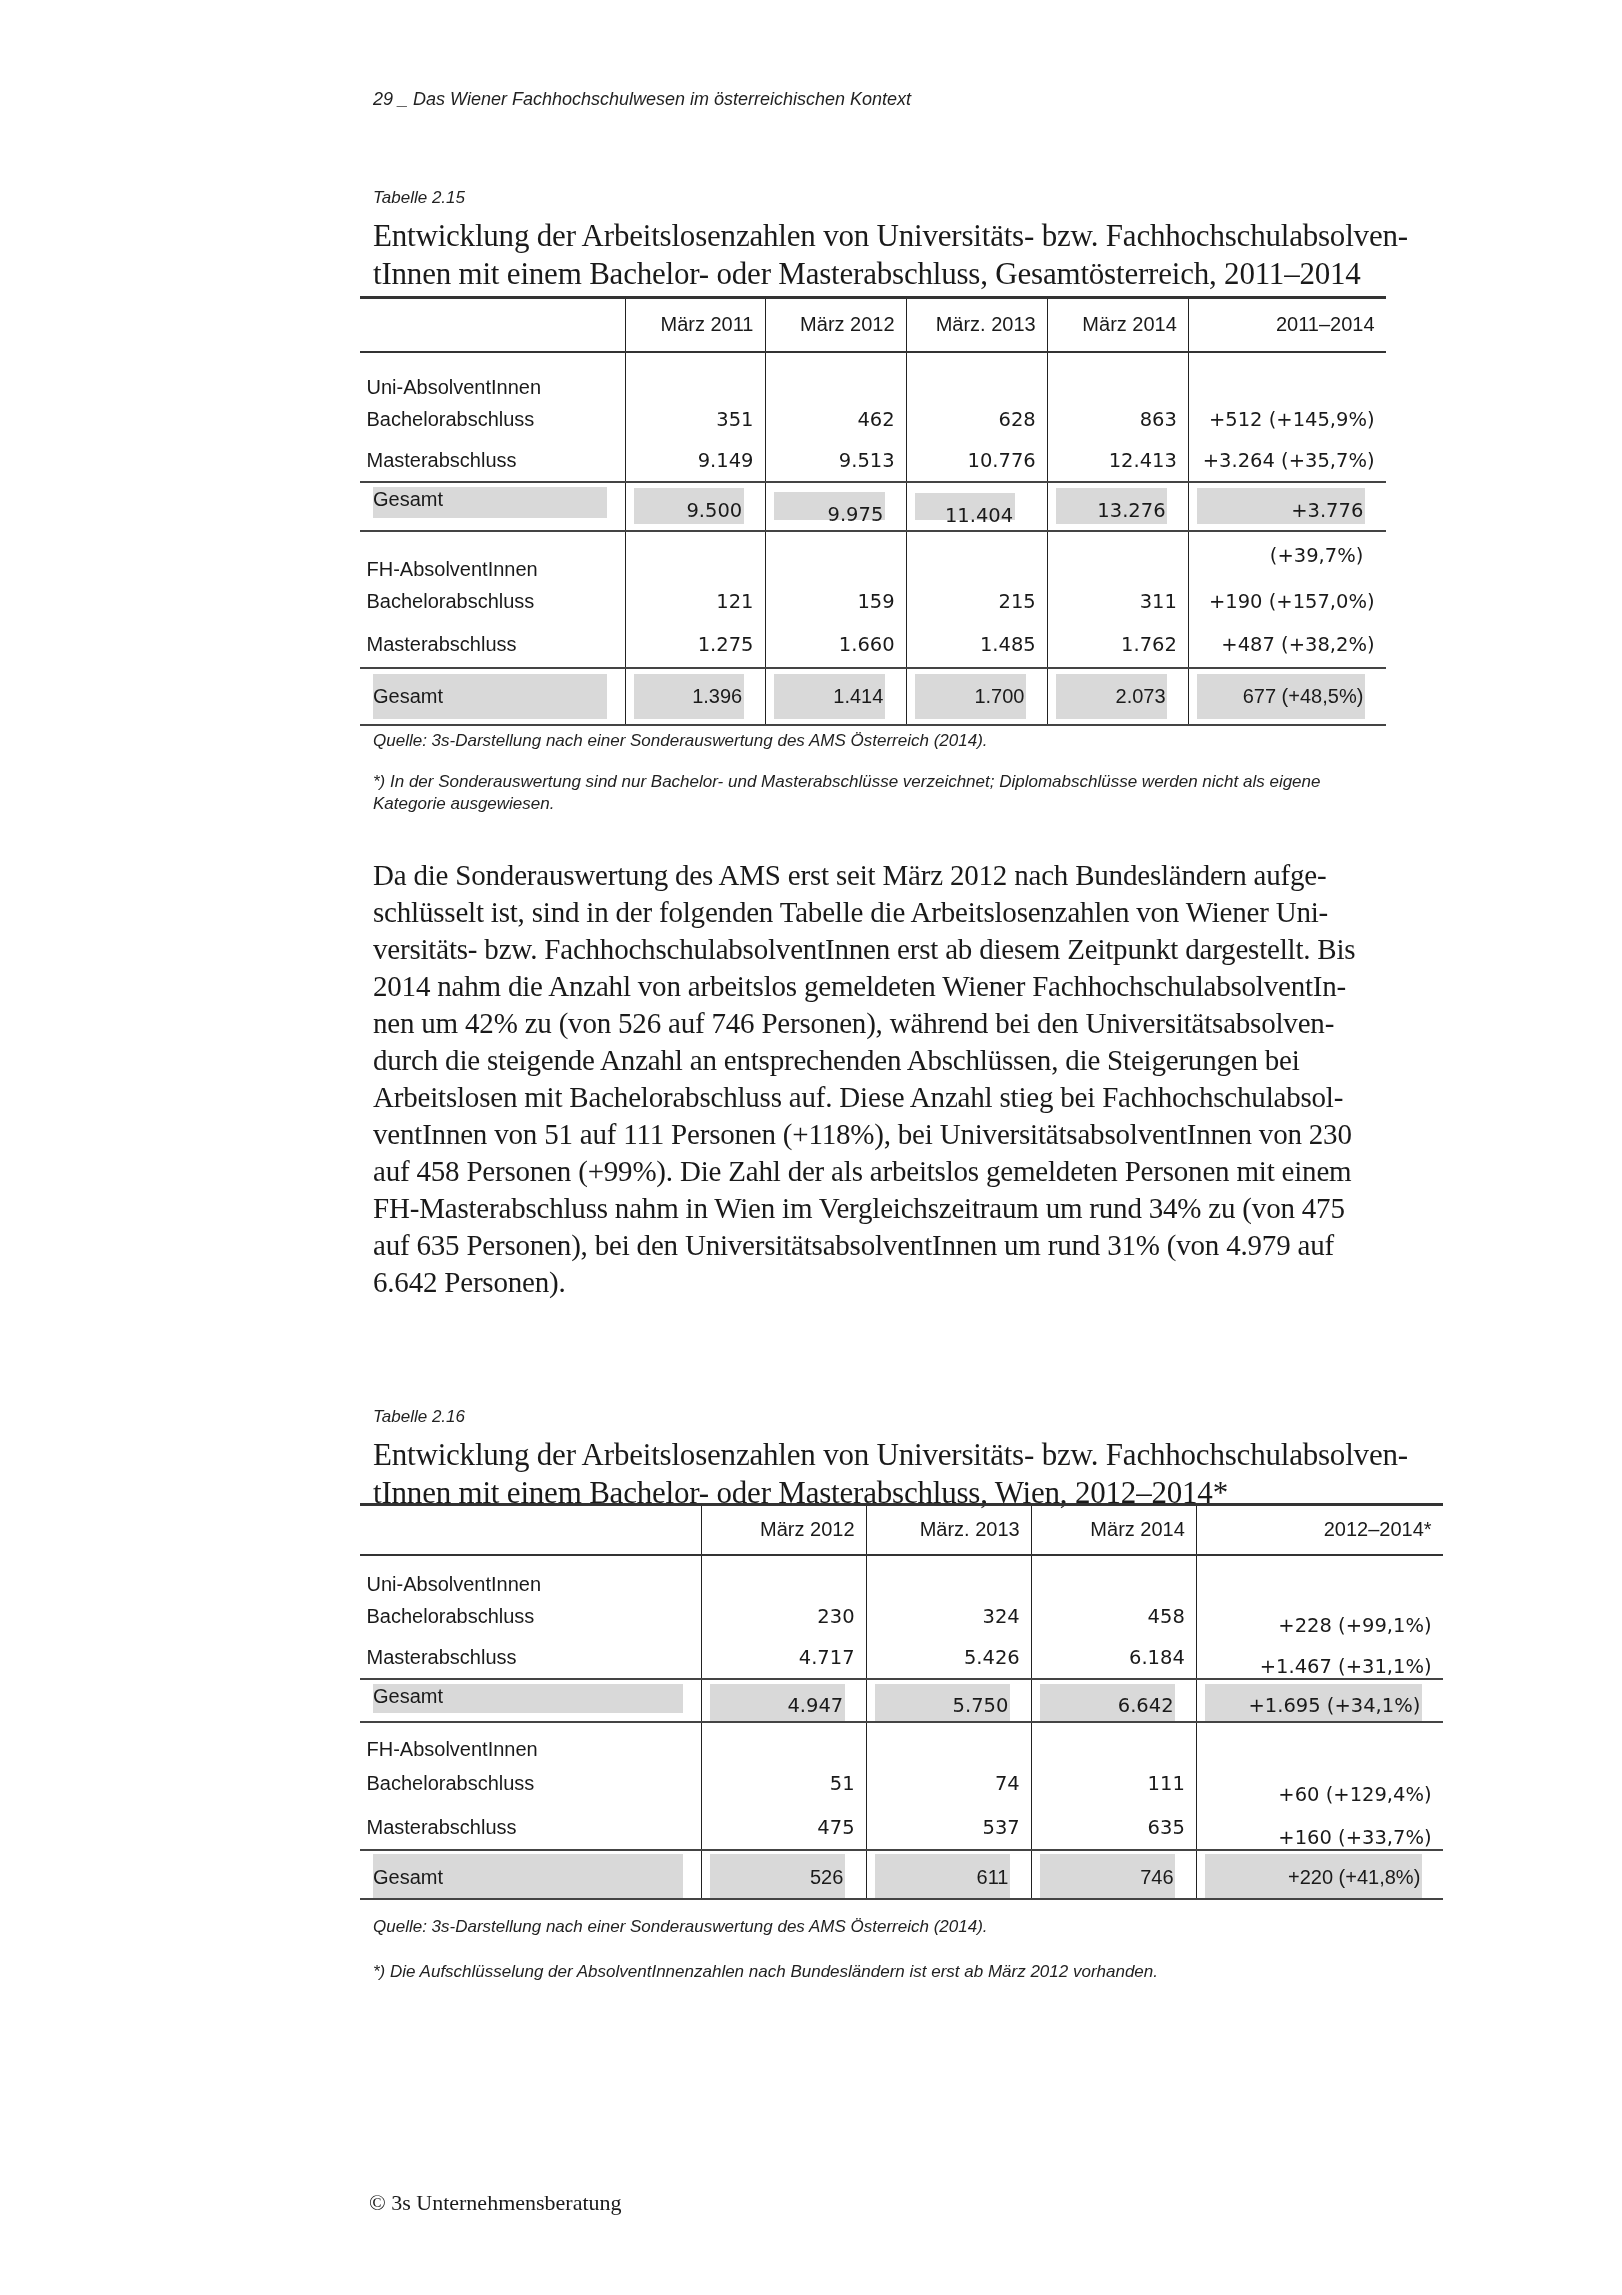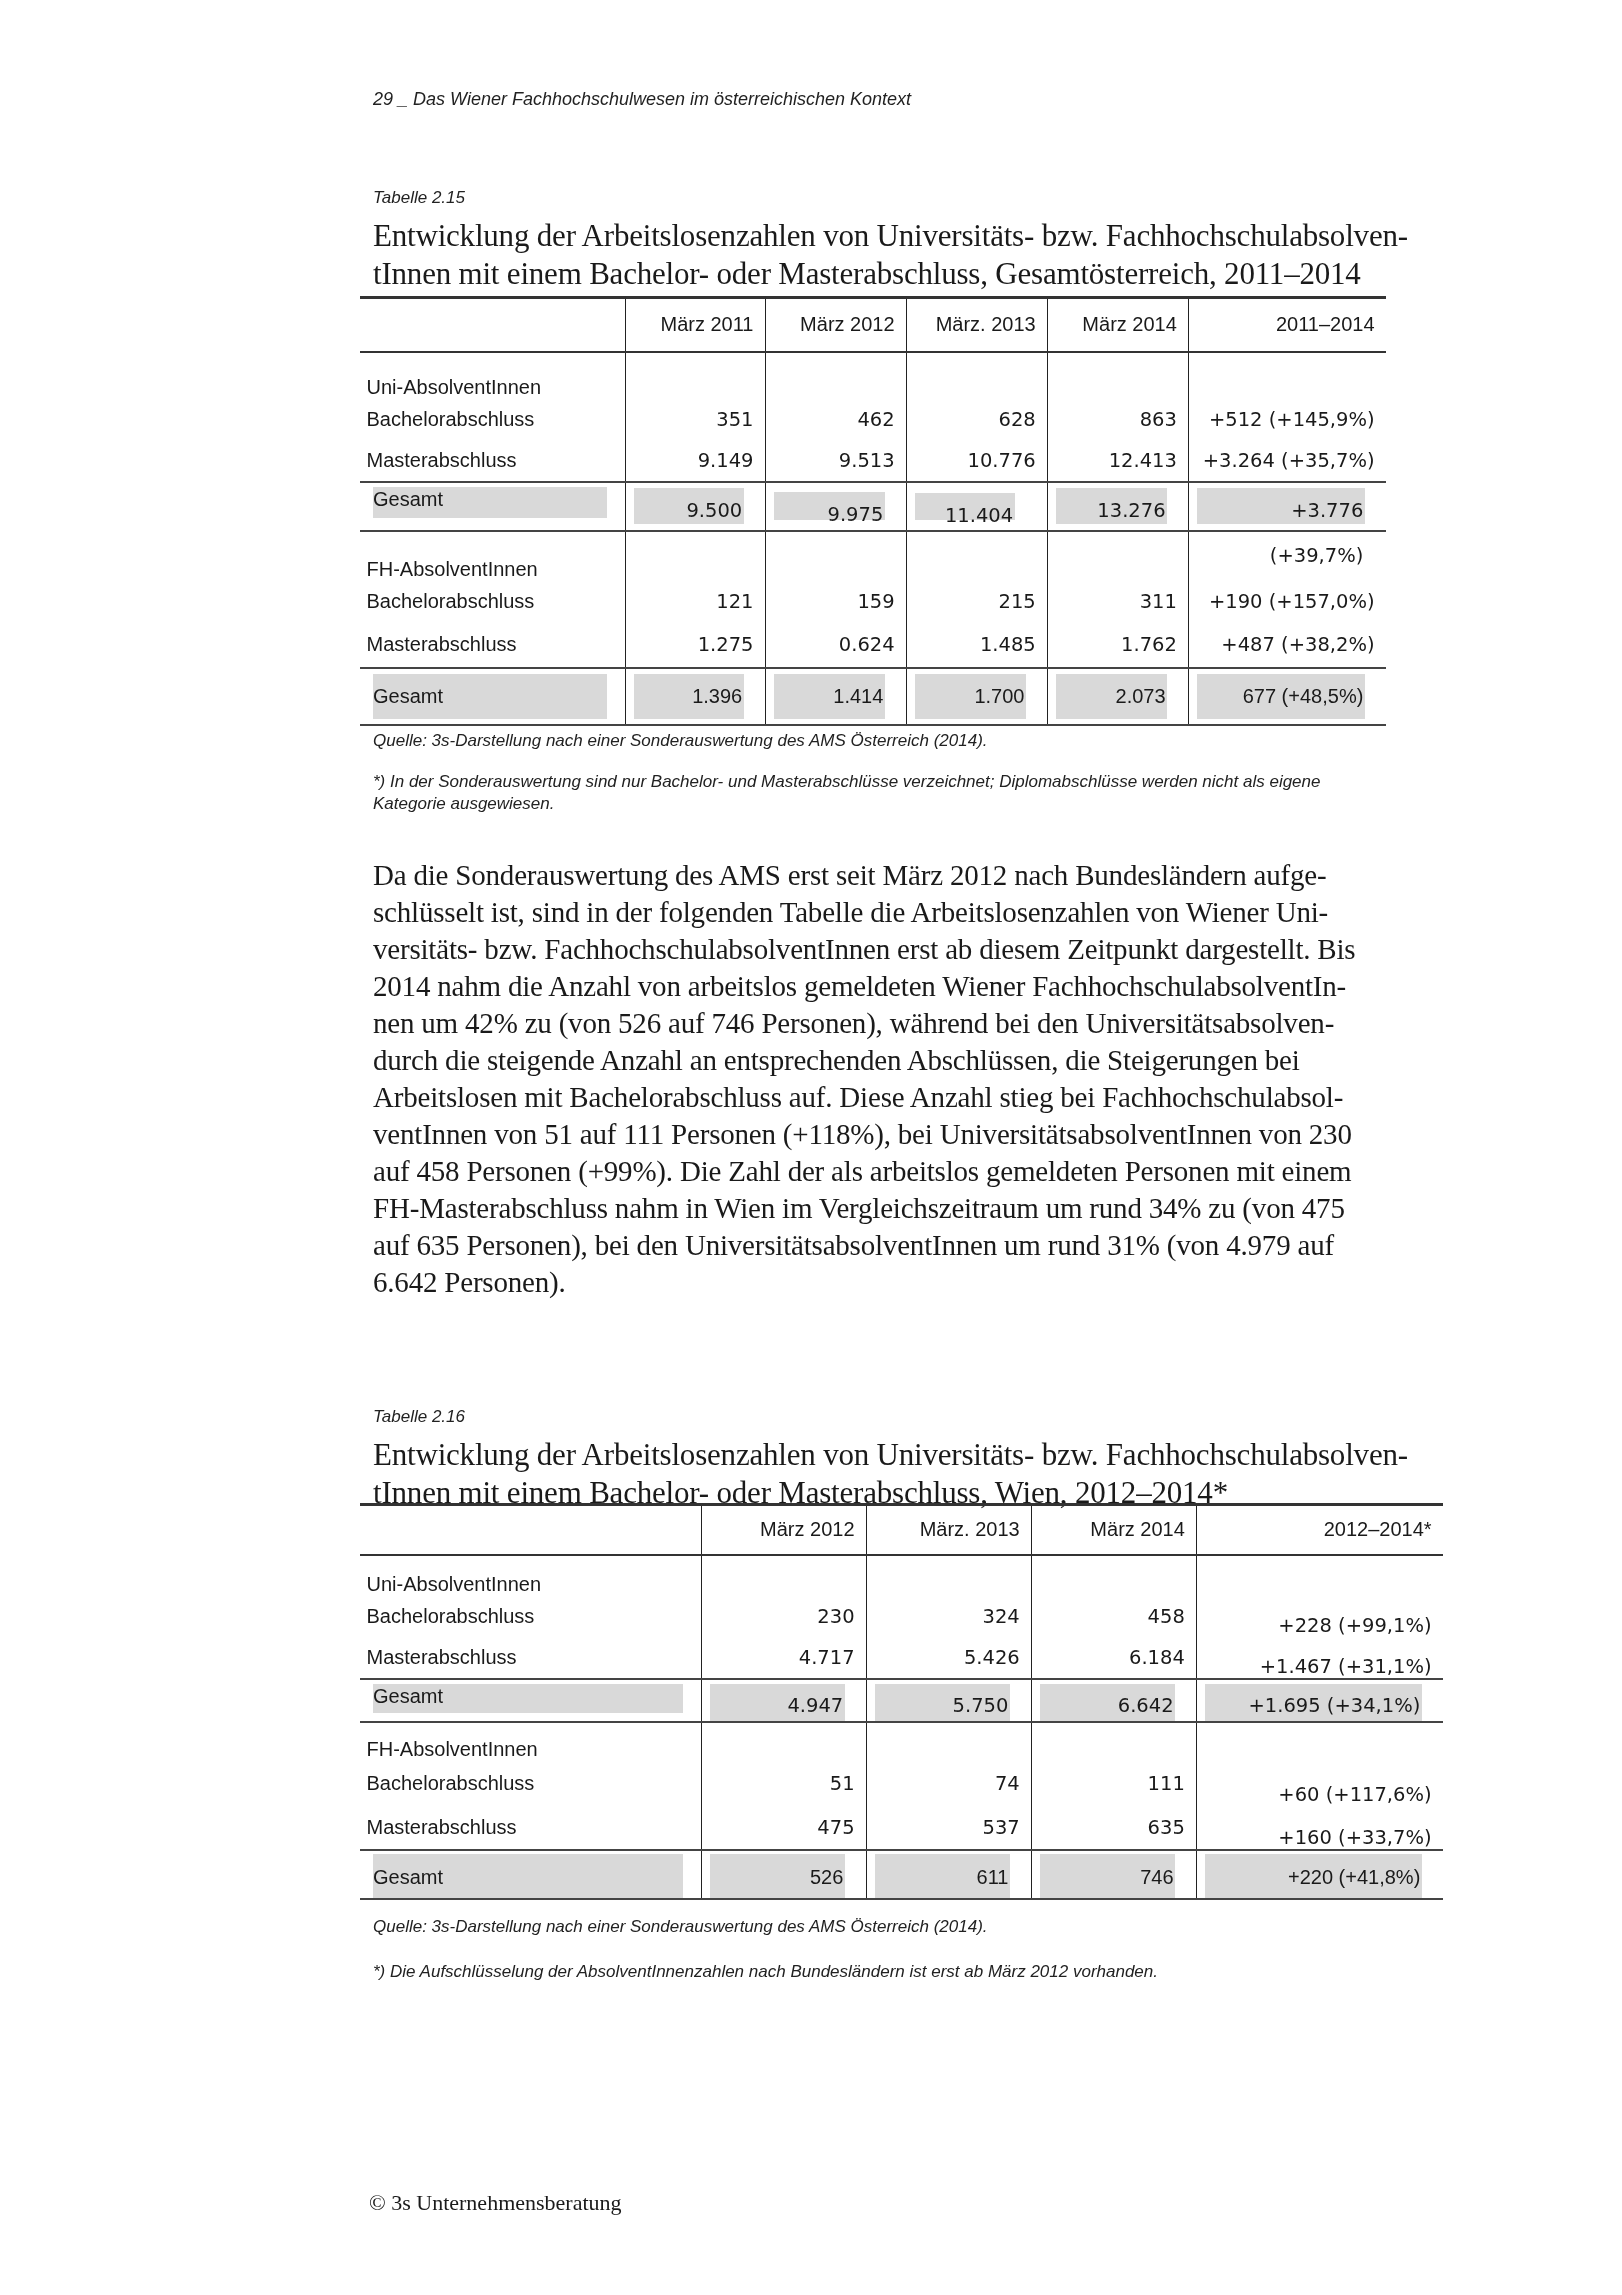--- a/index.html
+++ b/index.html
@@ -138,21 +138,21 @@
         <td class="lbl">Bachelorabschluss</td>
         <td class="sep num mono">121</td>
         <td class="sep num mono">159</td>
         <td class="sep num mono">215</td>
         <td class="sep num mono">311</td>
         <td class="sep num mono">+190 (+157,0%)</td>
       </tr>
       <tr style="height:45px;">
         <td class="lbl">Masterabschluss</td>
         <td class="sep num mono">1.275</td>
-        <td class="sep num mono">0.624</td>
+        <td class="sep num mono">1.660</td>
         <td class="sep num mono">1.485</td>
         <td class="sep num mono">1.762</td>
         <td class="sep num mono">+487 (+38,2%)</td>
       </tr>
       <tr class="total">
         <td class="lbl">
             <span class="cell-bg" style="height: 45px; line-height: 45px; background: rgb(217, 217, 217);">Gesamt</span>
           </td>
         <td class="sep num">
             <span class="cell-bg" style="height: 45px; line-height: 45px; background: rgb(217, 217, 217); padding-right: 1.6px; margin-right: 9.7px;">1.396</span>
@@ -261,21 +261,21 @@
         <td class="sep"></td>
           <td class="sep"></td>
           <td class="sep"></td>
           <td class="sep"></td>
       </tr>
       <tr style="height:45px;">
         <td class="lbl">Bachelorabschluss</td>
         <td class="sep num mono">51</td>
         <td class="sep num mono">74</td>
         <td class="sep num mono">111</td>
-        <td class="sep num mono" style="vertical-align:bottom;">+60 (+117,6%)</td>
+        <td class="sep num mono" style="vertical-align:bottom;">+60 (+129,4%)</td>
       </tr>
       <tr style="height:44px;">
         <td class="lbl">Masterabschluss</td>
         <td class="sep num mono">475</td>
         <td class="sep num mono">537</td>
         <td class="sep num mono">635</td>
         <td class="sep num mono" style="vertical-align:bottom;">+160 (+33,7%)</td>
       </tr>
       <tr class="total">
         <td class="lbl">

